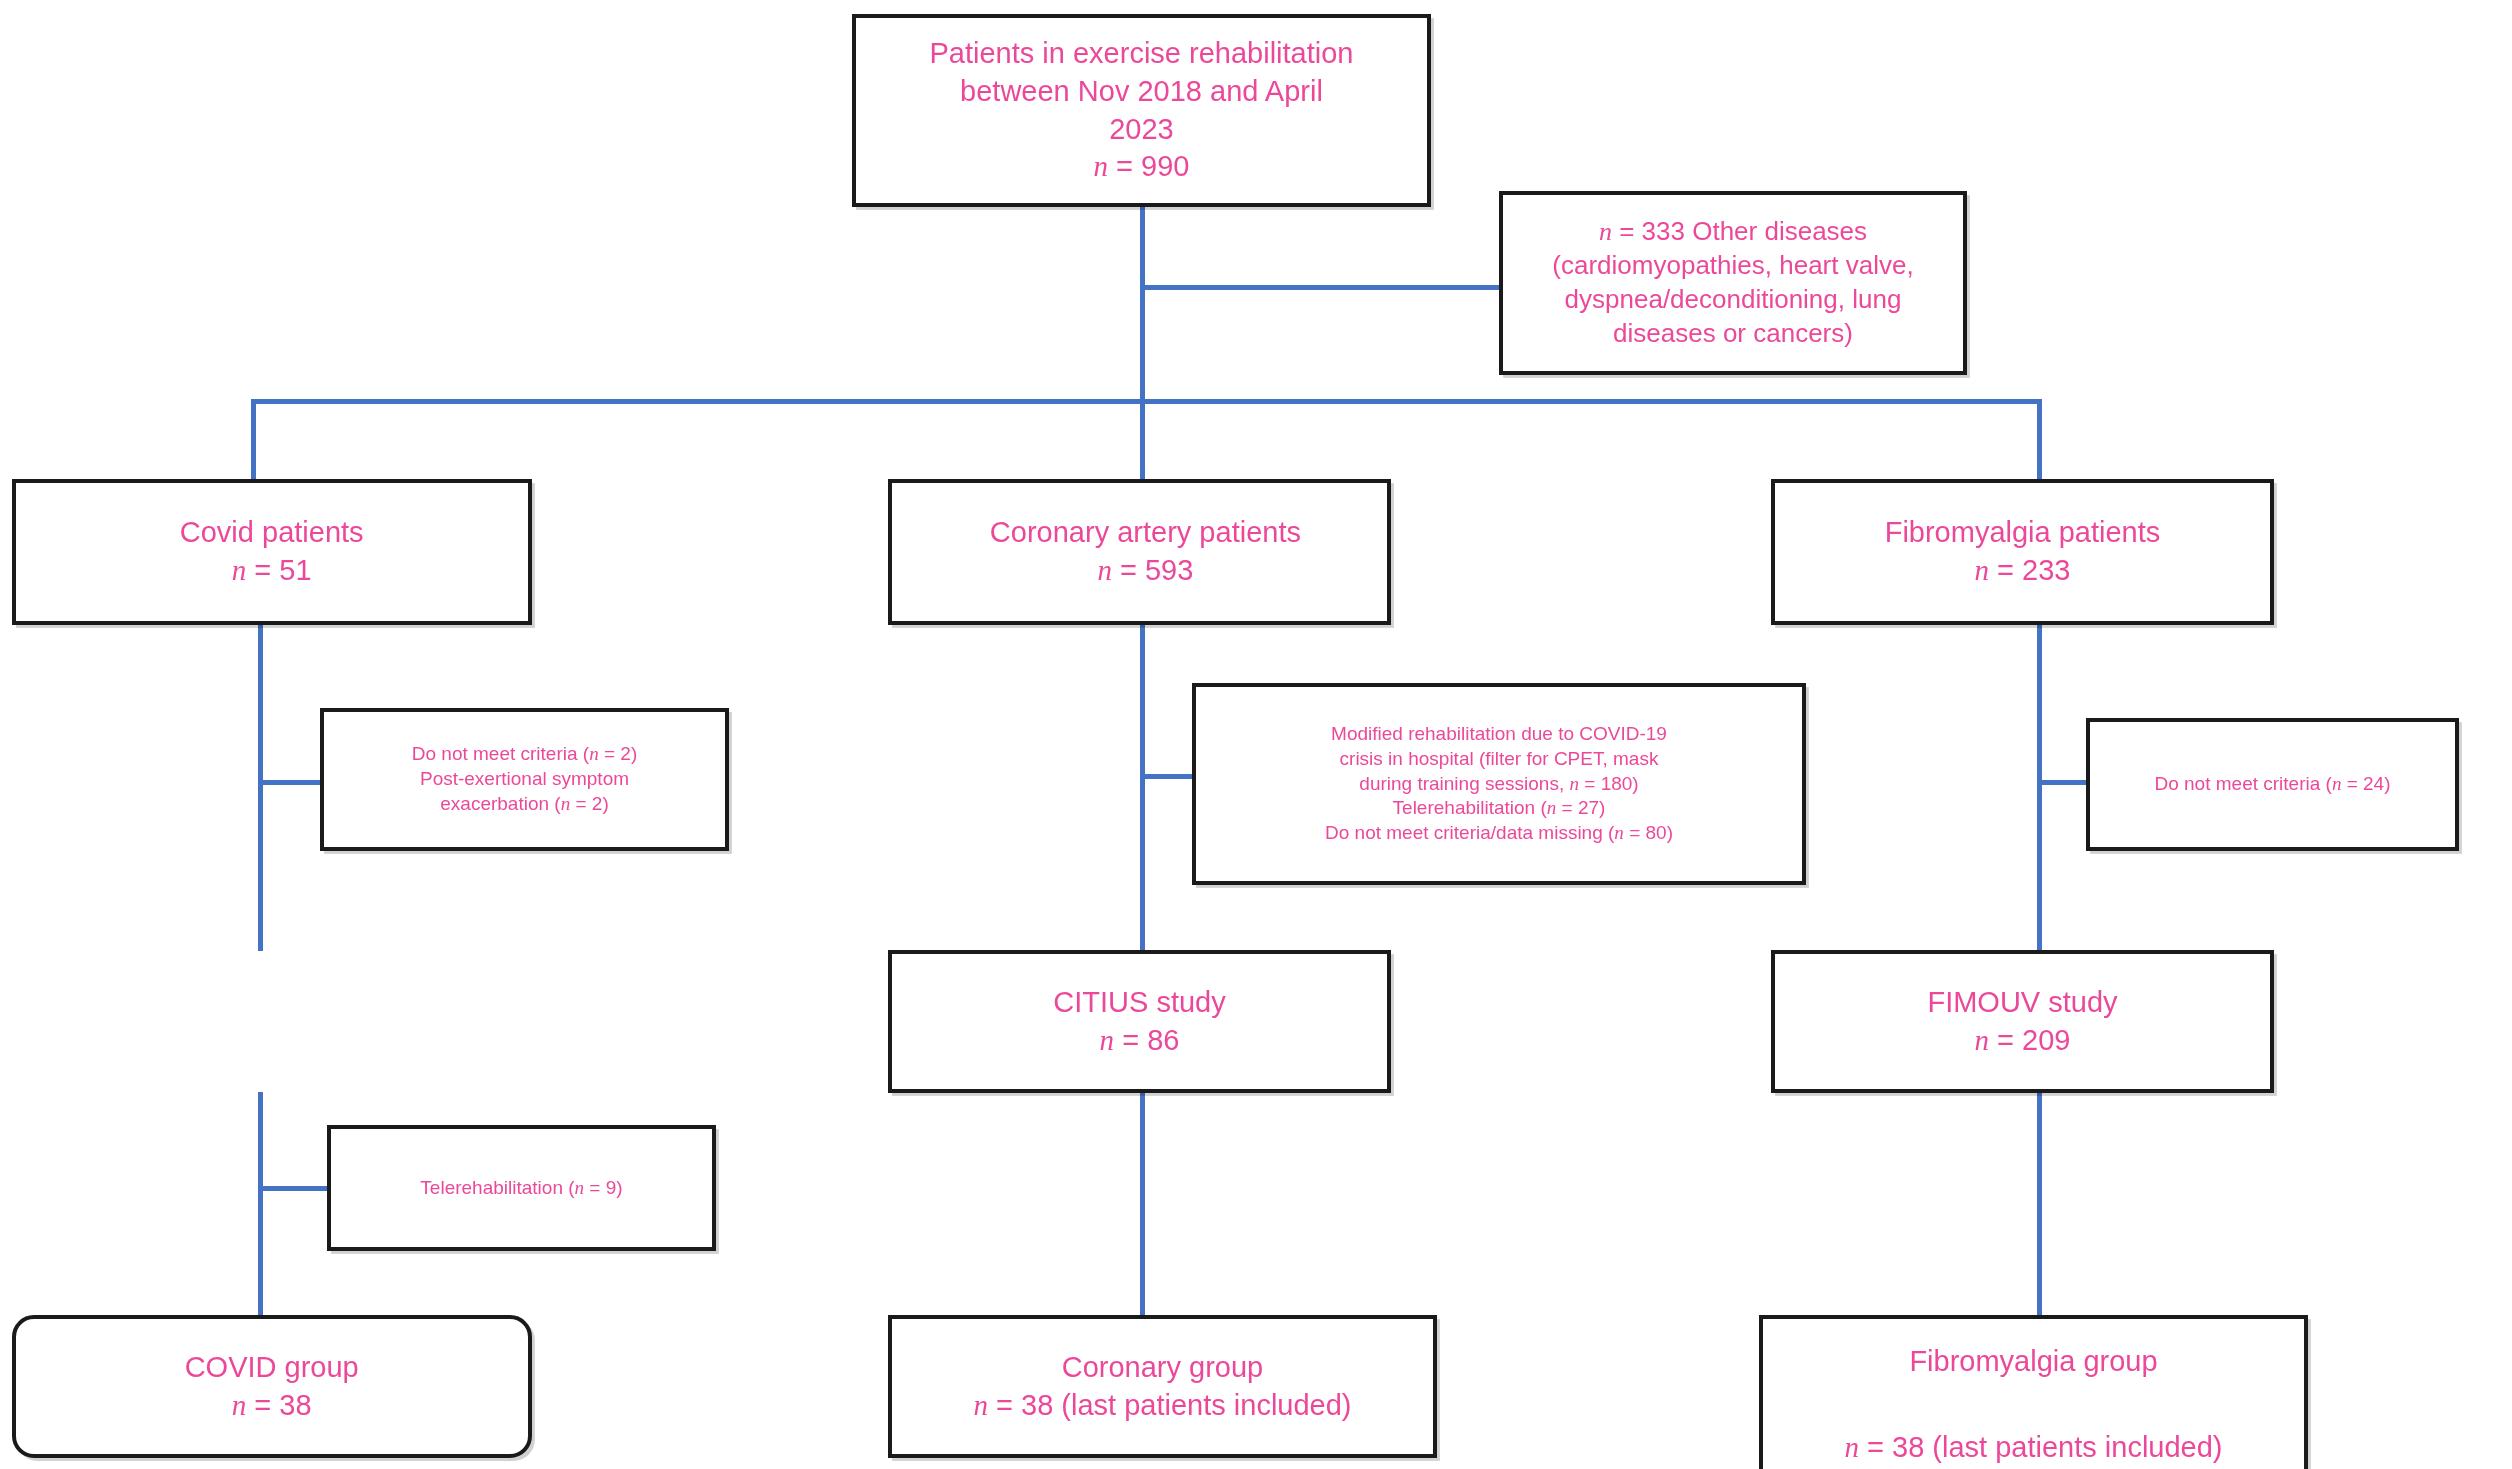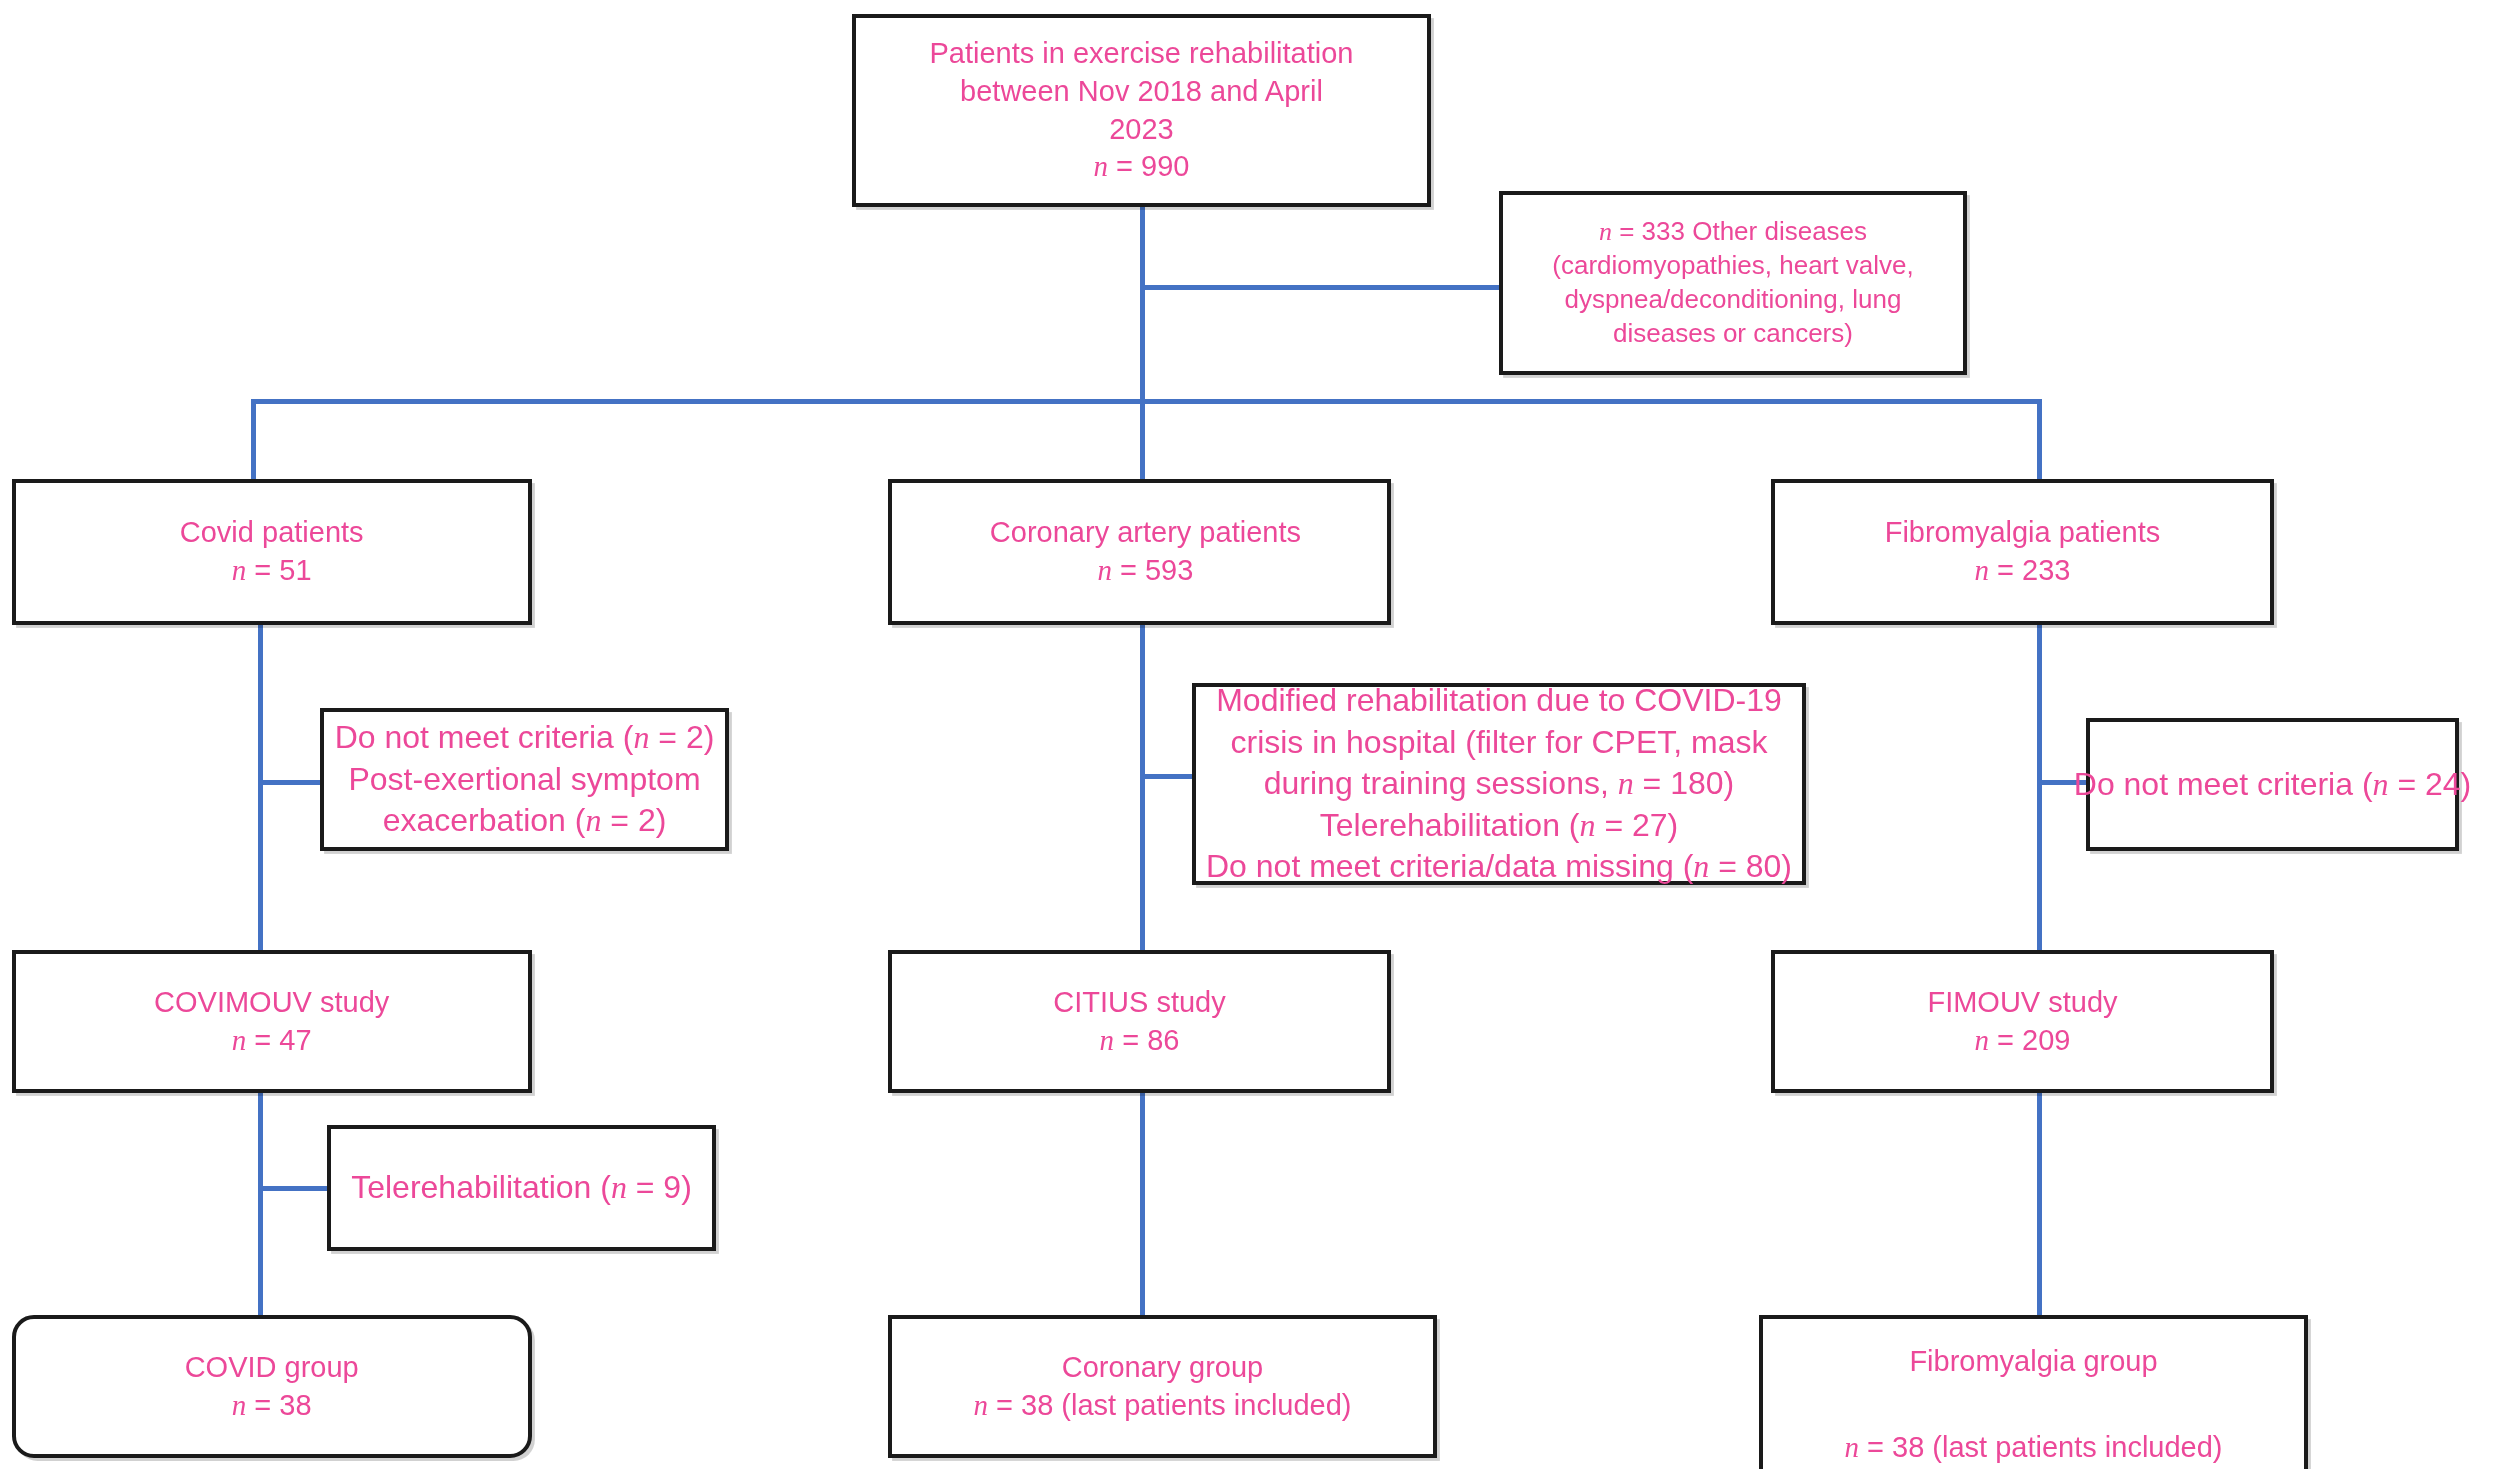--- a/index.html
+++ b/index.html
@@ -41,21 +41,21 @@
     padding: 3.5px 8.2px;
     box-shadow: 3.5px 3.5px 0 -0.6px rgba(0,0,0,0.18);
   }
   .box .line {
     display: block;
     white-space: nowrap;
   }
 
   .t-main   { font-size: 29px; line-height: 1.30; }
   .t-excl   { font-size: 26px; line-height: 1.30; }
-  .t-excl-s { font-size: 32px; line-height: 1.30; }
+  .t-excl-s { font-size: 19px; line-height: 1.30; }
 
   em.n {
     font-style: italic;
     font-family: "Liberation Serif", serif;
   }
 </style>
 </head>
 <body>
 
 <div id="canvas">
@@ -125,24 +125,20 @@
     <span class="line">crisis in hospital (filter for CPET, mask</span>
     <span class="line"><span>during training sessions, </span><em class="n">n</em> <span>= 180)</span></span>
     <span class="line"><span>Telerehabilitation (</span><em class="n">n</em> <span>= 27)</span></span>
     <span class="line"><span>Do not meet criteria/data missing (</span><em class="n">n</em> <span>= 80)</span></span>
   </div>
 
   <div class="box t-excl-s" style="left:2086px; top:718px; width:373px; height:133px;">
     <span class="line"><span>Do not meet criteria (</span><em class="n">n</em> <span>= 24)</span></span>
   </div>
 
-  <div class="box t-main" style="left:11.7px; top:950px; width:520px; height:143px;">
-    <span class="line">COVIMOUV study</span>
-    <span class="line"><em class="n">n</em> <span>= 47</span></span>
-  </div>
 
   <div class="box t-main" style="left:888px; top:950px; width:503px; height:143px;">
     <span class="line">CITIUS study</span>
     <span class="line"><em class="n">n</em> <span>= 86</span></span>
   </div>
 
   <div class="box t-main" style="left:1771px; top:950px; width:503px; height:143px;align-items:center;">
     <span class="line">FIMOUV study</span>
     <span class="line"><em class="n">n</em> <span>= 209</span></span>
   </div>

